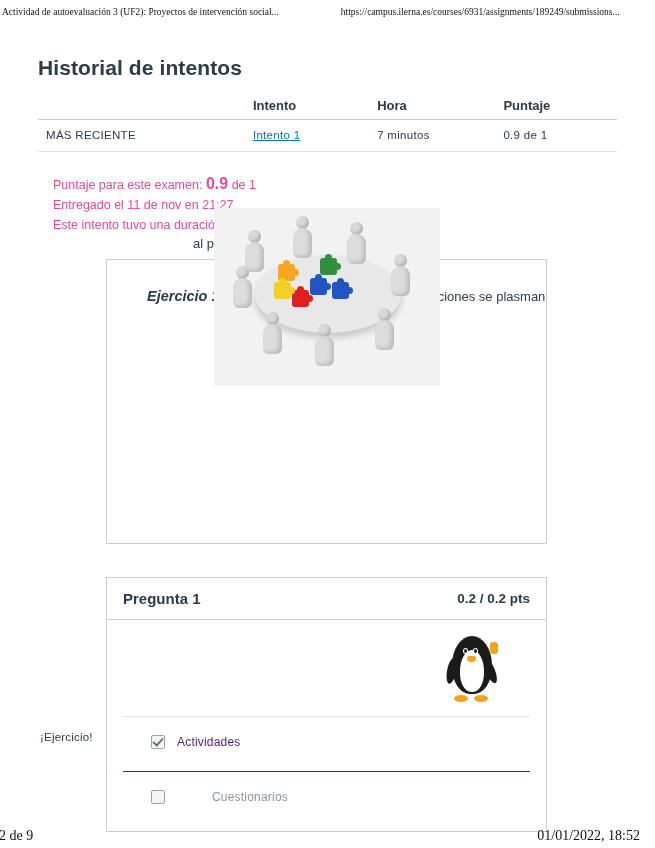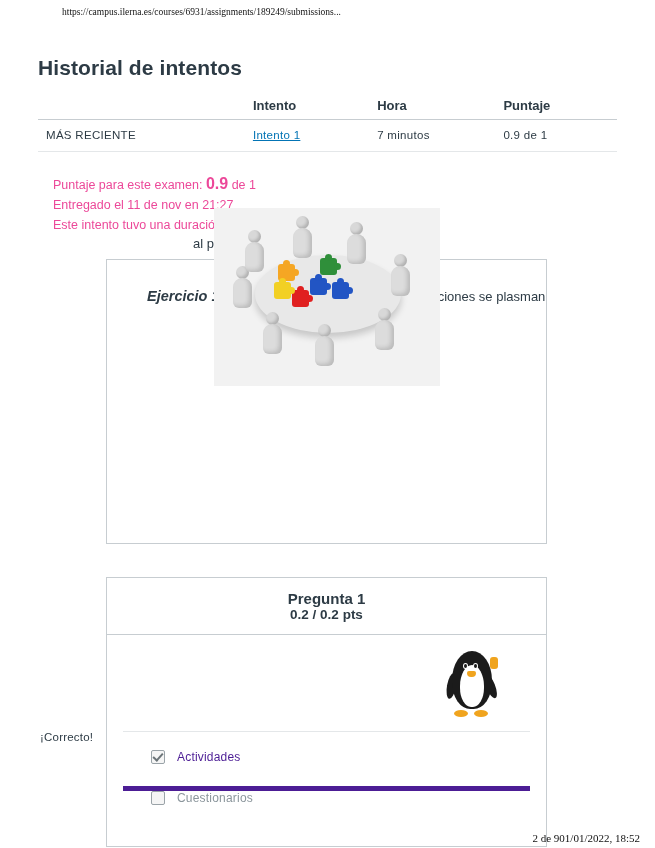--- a/index.html
+++ b/index.html
@@ -37,23 +37,23 @@
   .print-header .ph-right {
     margin-left: 62px;
     flex: 0 0 auto;
   }
   .print-footer {
     position: absolute;
     bottom: 4px;
     left: 0;
     width: 646px;
     display: flex;
-    justify-content: flex-end;
+    justify-content: space-between;
     font-family: "Liberation Serif", serif;
-    font-size: 11px;
+    font-size: 14px;
     color: #111111;
   }
   .print-footer .pf-left { margin-left: -1px; }
   .print-footer .pf-right { margin-right: 6px; }
 
   
   .content {
     position: absolute;
     top: 56px;
     left: 0;
@@ -212,21 +212,20 @@
     background: #ffffff;
     box-sizing: border-box;
   }
   .question-head {
     display: flex;
     align-items: center;
     justify-content: space-between;
     padding: 12px 16px 12px 16px;
     border-bottom: 1px solid #c7cdd1;
     background: #ffffff;
-    flex-direction: column;
   }
   .question-head .q-title {
     font-size: 15px;
     font-weight: bold;
     color: #2d3b45;
   }
   .question-head .q-points {
     font-size: 13.5px;
     font-weight: bold;
     color: #2d3b45;
@@ -328,22 +327,23 @@
     border-top: 1px solid #e4e7e9;
     padding-top: 14px;
   }
   .answer-row {
     display: flex;
     align-items: center;
     padding: 4px 0 4px 28px;
   }
   .answer-row + .answer-row {
     margin-top: 18px;
-    border-top: 5px solid #4c1d95;
-    padding-top: 0;
+    border-top: 1px solid #4c1d95;
+    padding-top: 18px;
+    gap: 35px;
   }
   .chk {
     width: 12px;
     height: 12px;
     border: 1px solid #9aa3a8;
     background: #f5f5f5;
     border-radius: 2px;
     margin-right: 12px;
     position: relative;
     flex: 0 0 auto;
@@ -373,20 +373,21 @@
     left: 40px;
     font-size: 11.5px;
     color: #2d3b45;
     letter-spacing: 0.2px;
   }
 </style>
 </head>
 <body>
 
 <div class="print-header">
+  <span class="ph-left">Actividad de autoevaluación 3 (UF2): Proyectos de intervención social...</span>
   <span class="ph-right">https://campus.ilerna.es/courses/6931/assignments/189249/submissions...</span>
 </div>
 
 <div class="content">
 
   <h1 class="page-title">Historial de intentos</h1>
 
   <table class="attempts">
     <thead>
       <tr>
@@ -503,18 +504,18 @@
         <div class="answer-row">
           <span class="chk"></span>
           <span class="answer-text muted">Cuestionarios</span>
         </div>
       </div>
     </div>
   </div>
 
 </div>
 
-<div class="correct-flag" style="top:731px;">¡Correcto!</div>
+<div class="correct-flag" style="top:731px;">¡Ejercicio!</div>
 
 <div class="print-footer">
   <span class="pf-left">2 de 9</span>
   <span class="pf-right">01/01/2022, 18:52</span>
 </div>
 
 </body></html>

